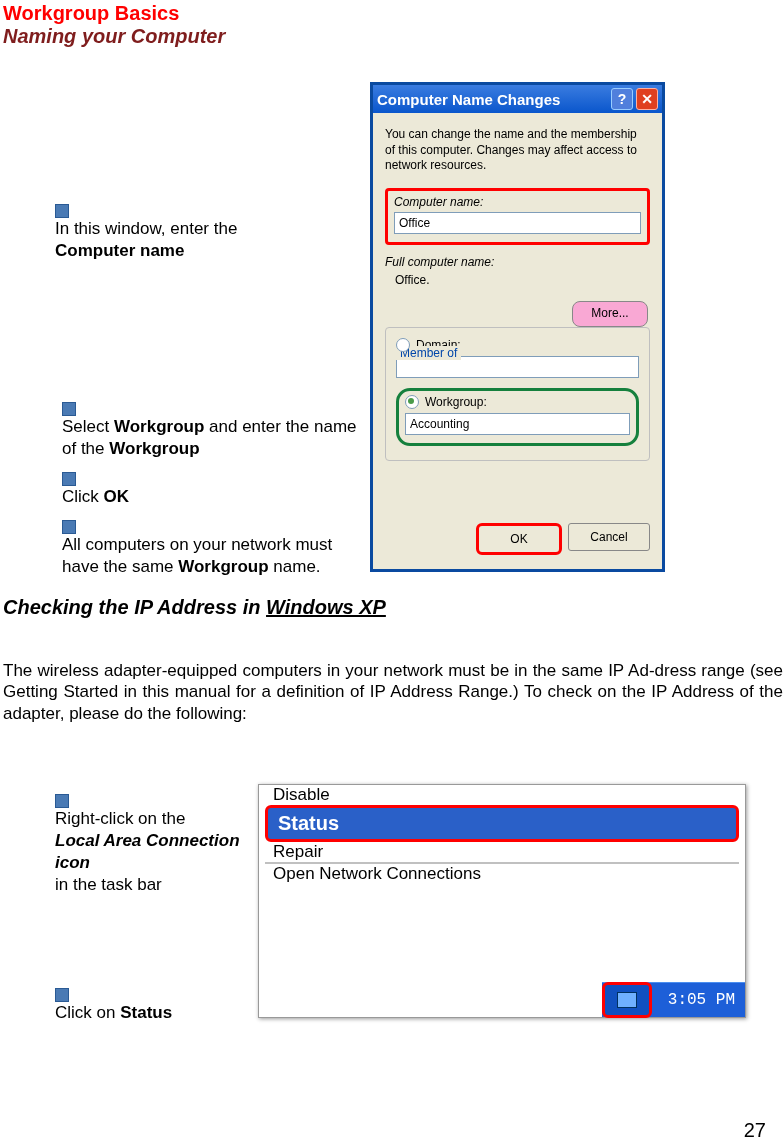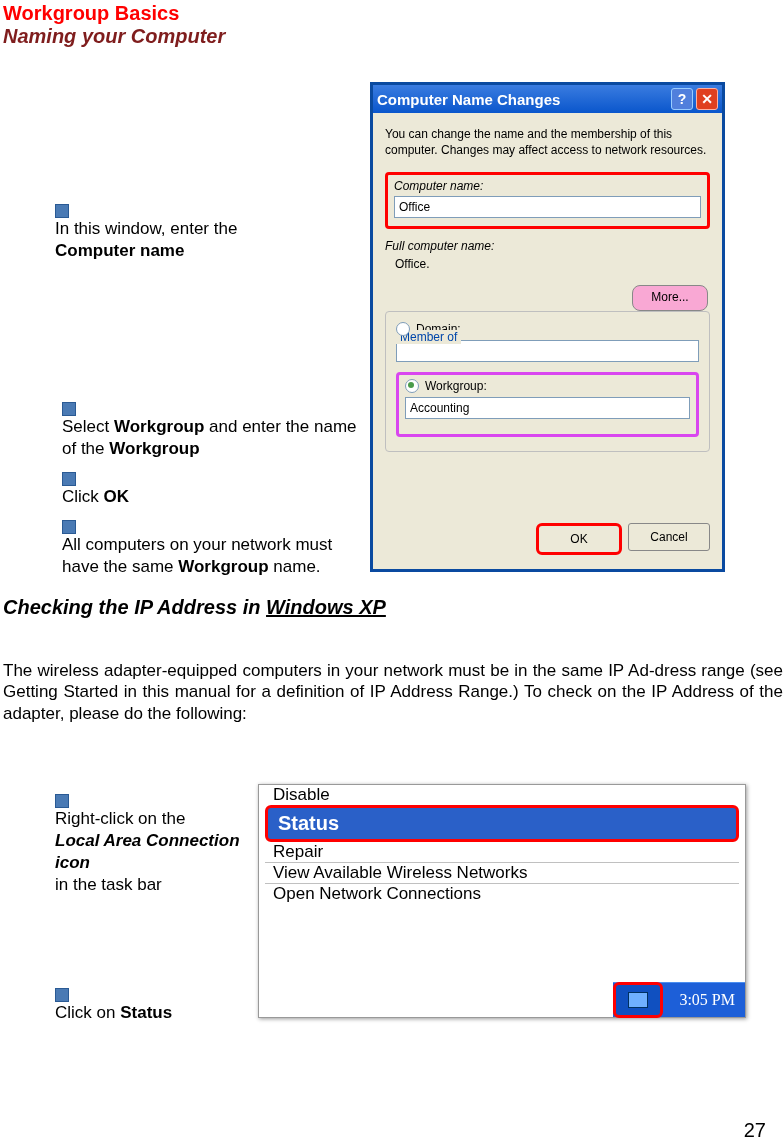--- a/index.html
+++ b/index.html
@@ -44,21 +44,21 @@
     margin-top: 4px;
     flex-shrink: 0;
   }
   .text-line {
     line-height: 1.3;
   }
   .dialog1 {
     position: absolute;
     left: 370px;
     top: 82px;
-    width: 355px;
+    width: 295px;
     height: 490px;
     border: 3px solid #0a4aa0;
     background: #ece9d8;
     box-sizing: border-box;
   }
   .dlg-title {
     height: 28px;
     background: linear-gradient(to bottom, #3a7ce0, #0a56cc);
     display: flex;
     align-items: center;
@@ -152,23 +152,23 @@
   }
   .radio.checked::after {
     content: "";
     position: absolute;
     left: 2px; top: 2px;
     width: 6px; height: 6px;
     background: #4a9b4a;
     border-radius: 50%;
   }
   .hl-red-gb {
-    border: 3px solid #d946ef;
-    border-radius: 4px;
-    padding: 4px 6px 15px 6px;
+    border: 3px solid #15803d;
+    border-radius: 14px;
+    padding: 4px 6px 8px 6px;
   }
   .dlg-footer {
     position: absolute;
     bottom: 14px;
     right: 12px;
     display: flex;
     gap: 6px;
   }
   .win-btn {
     width: 80px;
@@ -256,21 +256,21 @@
   .tray-icon {
     width: 18px;
     height: 14px;
     background: #6fb0ff;
     border: 1px solid #003060;
   }
   .tray-time {
     color: white;
     font-size: 16px;
     padding: 0 10px;
-    font-family: Liberation Serif, serif;
+    font-family: Liberation Mono, monospace;
   }
   .page-num {
     position: absolute;
     right: 18px;
     bottom: 6px;
     font-size: 20px;
   }
 </style>
 </head>
 <body>
@@ -375,21 +375,20 @@
       <span>Click on </span><b>Status</b>
     </div>
   </div>
 </div>
 
 <div class="menu-area">
   <div class="menu-item">Disable</div>
   <div class="status">Status</div>
   <div class="menu-item">Repair</div>
   <div class="sep"></div>
-  <div class="menu-item">View Available Wireless Networks</div>
   <div class="sep"></div>
   <div class="menu-item">Open Network Connections</div>
 
   <div class="tray">
     <div class="tray-icon-box">
       <div class="tray-icon"></div>
     </div>
     <div class="tray-time">3:05 PM</div>
   </div>
 </div>

